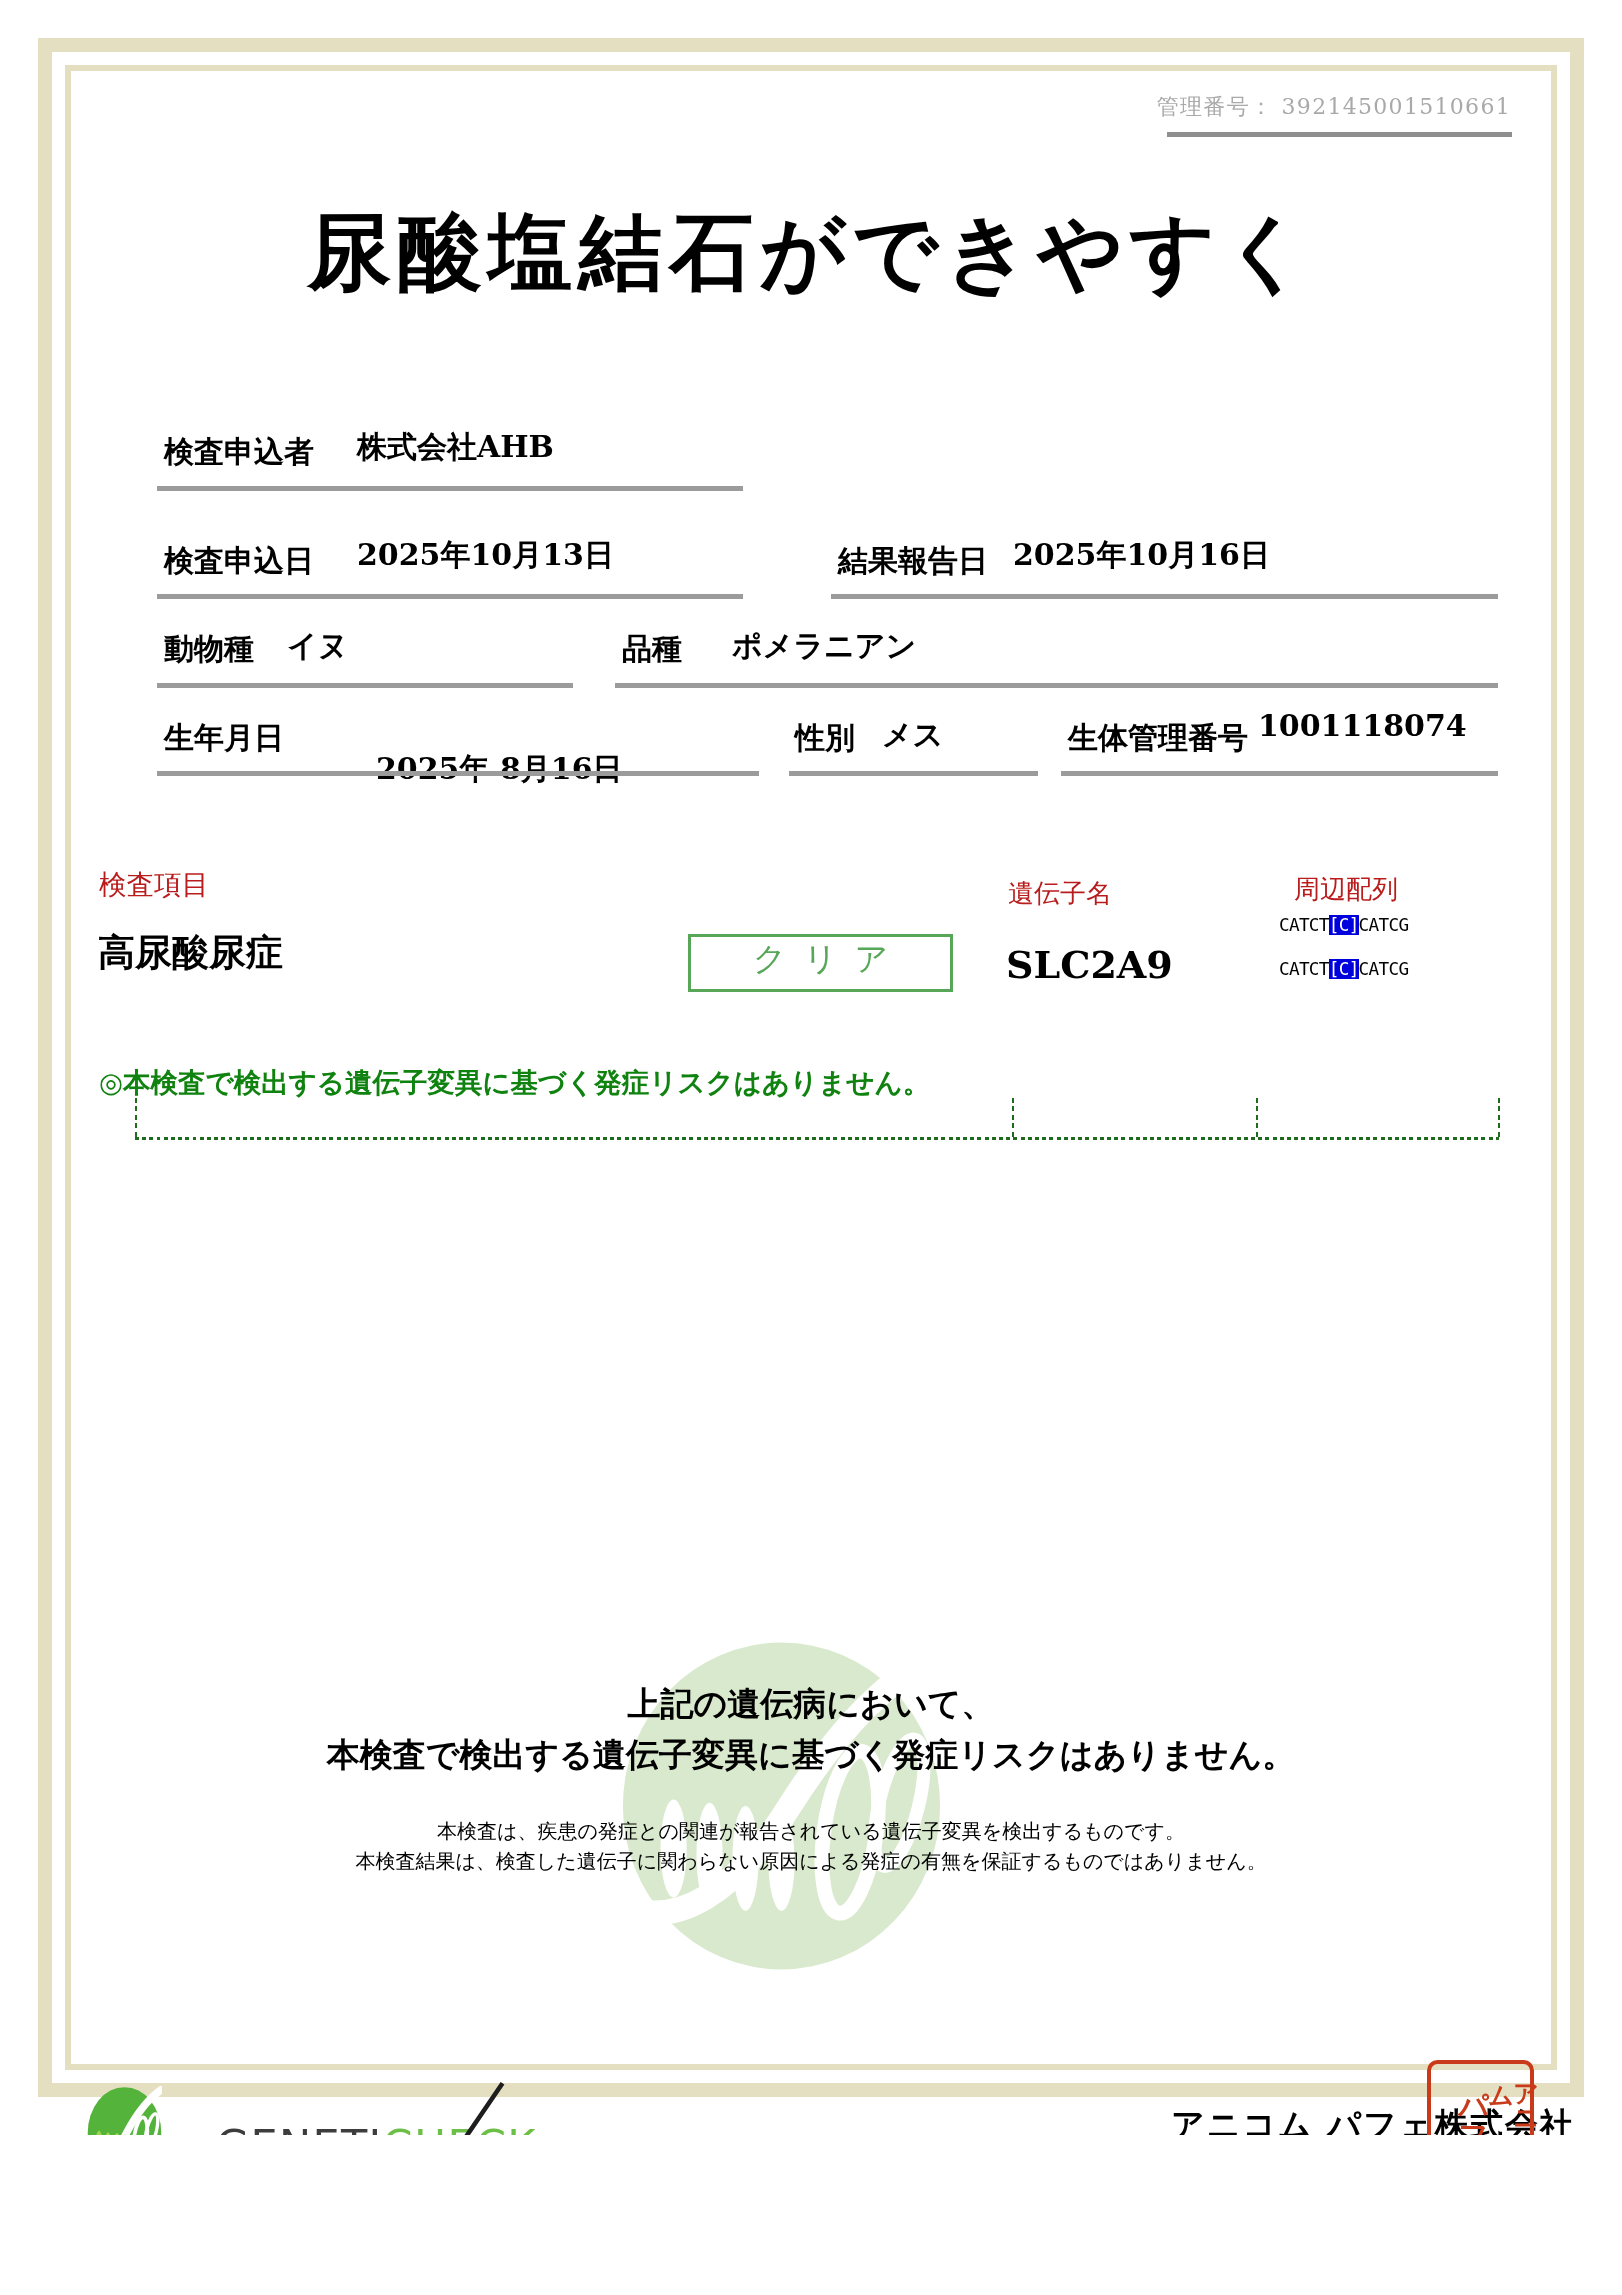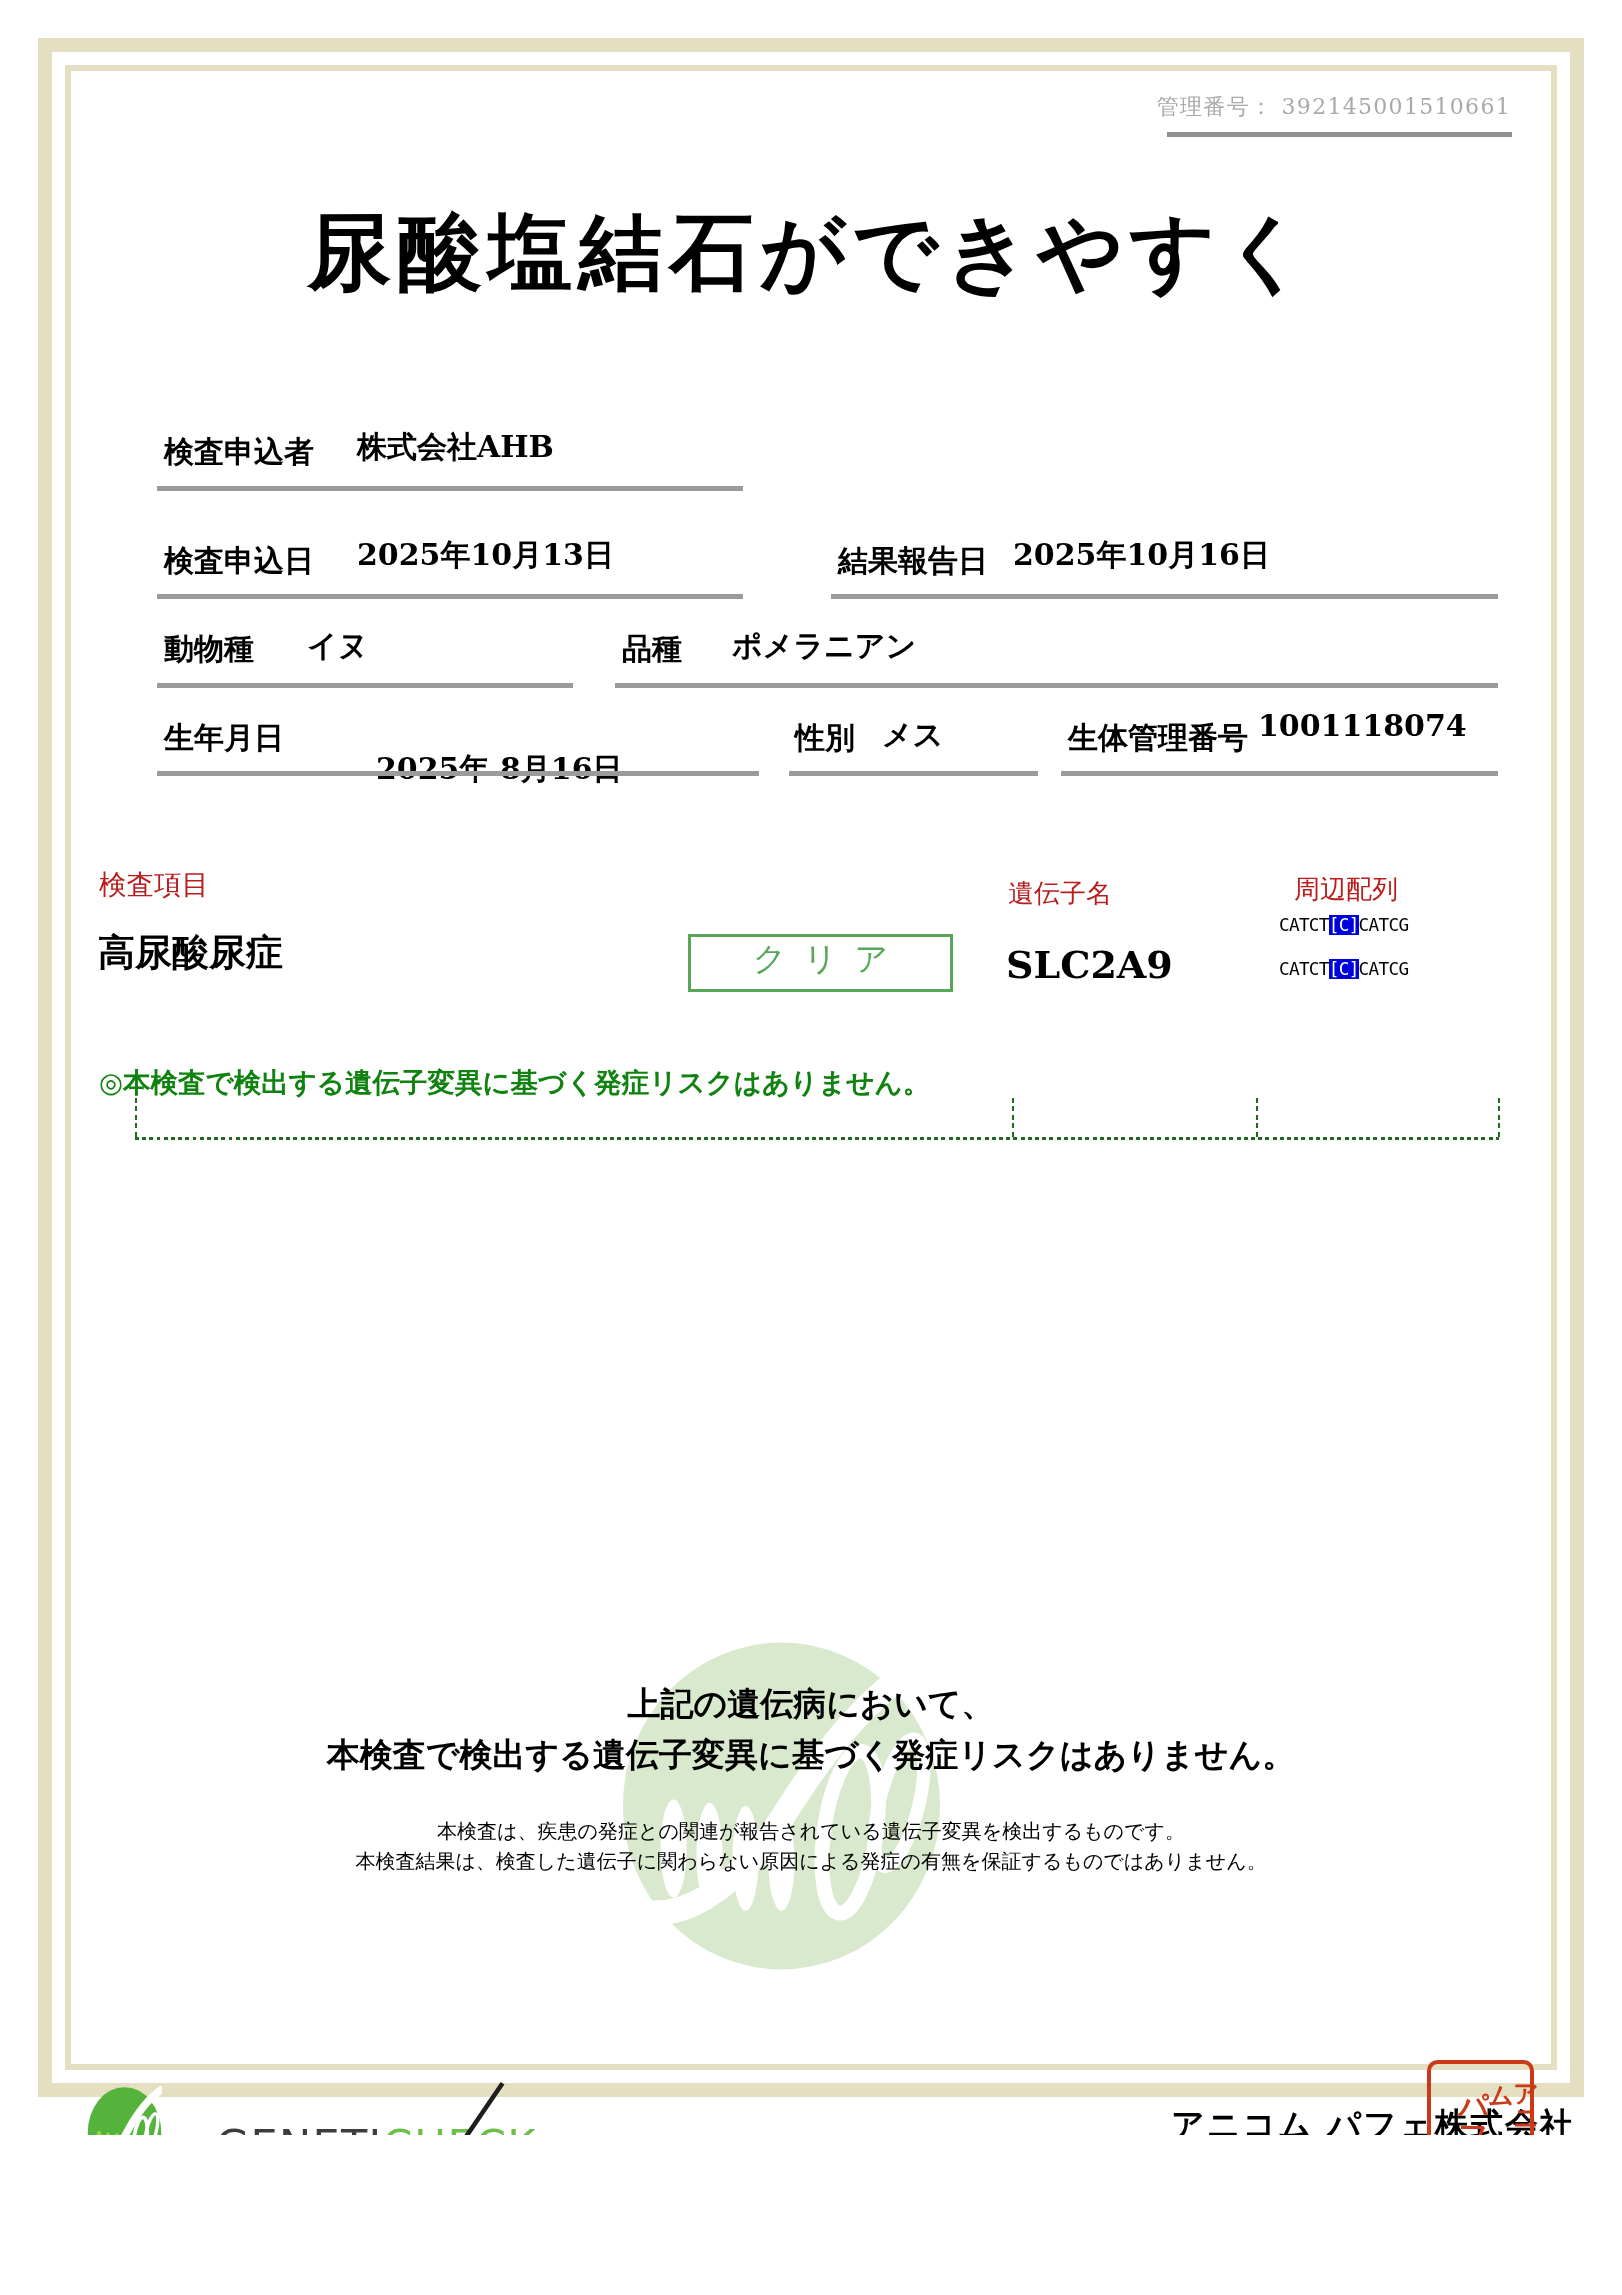--- a/index.html
+++ b/index.html
@@ -96,21 +96,21 @@
 
   <div class="abs flabel" style="left:164px;top:541px;">検査申込日</div>
   <div class="abs fvalue" style="left:357px;top:535px;">2025年10月13日</div>
   <div class="abs uline" style="left:157px;top:594px;width:586px;"></div>
 
   <div class="abs flabel" style="left:838px;top:541px;">結果報告日</div>
   <div class="abs fvalue" style="left:1013px;top:535px;">2025年10月16日</div>
   <div class="abs uline" style="left:831px;top:594px;width:667px;"></div>
 
   <div class="abs flabel" style="left:164px;top:629px;">動物種</div>
-  <div class="abs fvalue" style="left:287px;top:626px;margin-left:20px;">イヌ</div>
+  <div class="abs fvalue" style="left:287px;top:626px;">イヌ</div>
   <div class="abs uline" style="left:157px;top:683px;width:416px;"></div>
 
   <div class="abs flabel" style="left:622px;top:629px;">品種</div>
   <div class="abs fvalue" style="left:732px;top:626px;text-align:center;">ポメラニアン</div>
   <div class="abs uline" style="left:615px;top:683px;width:883px;"></div>
 
   <div class="abs flabel" style="left:164px;top:718px;">生年月日</div>
   <div class="abs fvalue" style="left:376px;top:713px;margin-top:36px;">2025年 8月16日</div>
   <div class="abs uline" style="left:157px;top:771px;width:602px;"></div>
 

